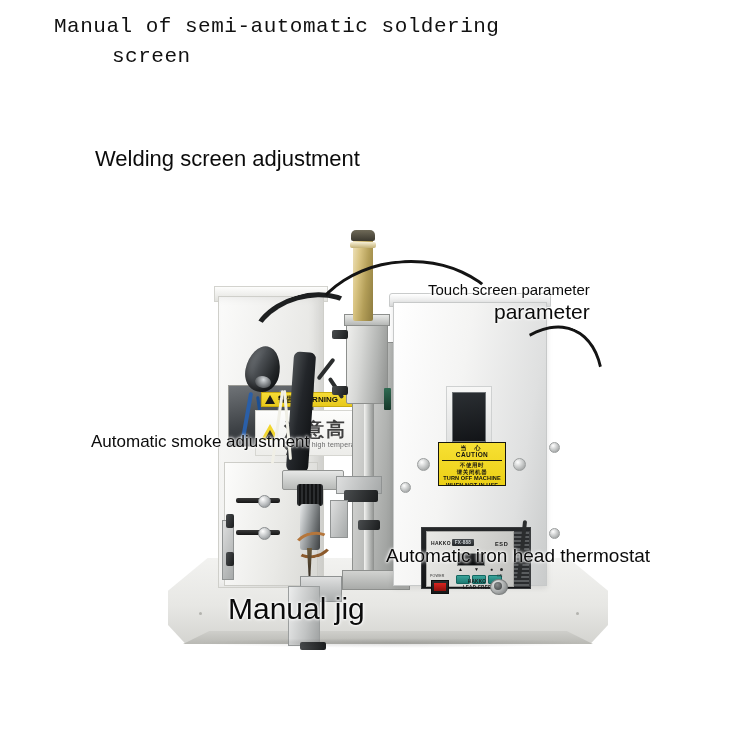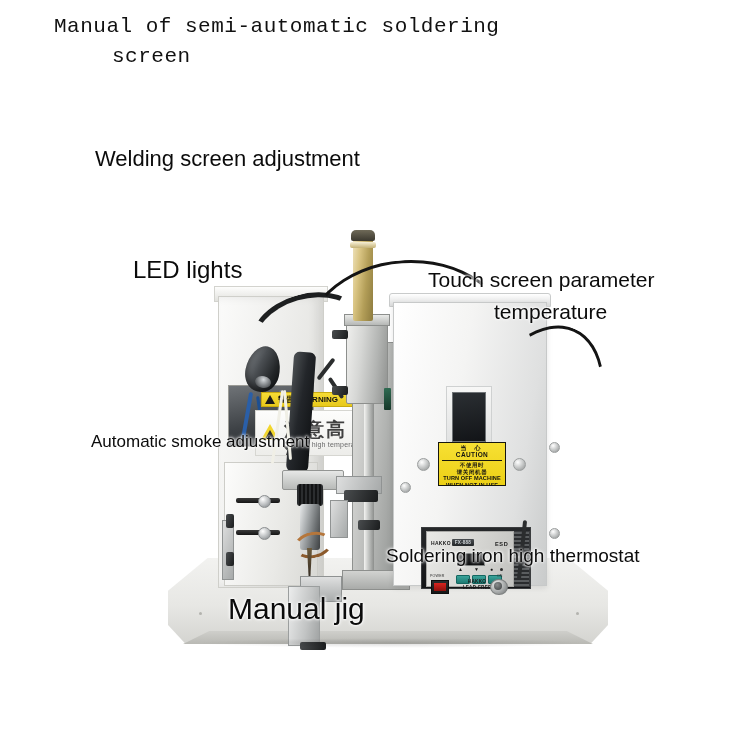--- a/index.html
+++ b/index.html
@@ -30,21 +30,21 @@
     position:absolute;
     font-family:"Liberation Sans", sans-serif;
     color:#0b0b0b;
     white-space:nowrap;
     font-weight:400;
     z-index:60;
     text-shadow:0 0 2px #fff, 0 0 3px #fff, 0 0 4px #fff;
   }
   #lbl-welding{left:95px;top:146px;font-size:22px;}
   #lbl-led{left:133px;top:256px;font-size:24px;}
-  #lbl-touch-1{left:428px;top:268px;font-size:21px;}
+  #lbl-touch-1{left:428px;top:281px;font-size:15px;}
   #lbl-touch-2{left:494px;top:300px;font-size:21px;}
   #lbl-smoke{left:91px;top:432px;font-size:17px;}
   #lbl-thermostat{left:386px;top:545px;font-size:19px;}
   #lbl-jig{left:228px;top:592px;font-size:30px;}
 
   
   #photo{position:absolute;left:0;top:90px;width:730px;height:580px;}
 
   
   .base-plate{
@@ -490,20 +490,19 @@
     <div class="cable" style="left:300px;top:170px;width:210px;height:170px;transform:rotate(-4deg);border-width:3px;"></div>
     <div class="tube-dark" style="left:520px;top:430px;width:4px;height:60px;transform:rotate(6deg);"></div>
     <div class="screw" style="left:549px;top:352px;width:9px;height:9px;"></div>
     <div class="screw" style="left:549px;top:438px;width:9px;height:9px;"></div>
     <div class="screw" style="left:400px;top:392px;width:9px;height:9px;"></div>
 
     <div style="position:absolute;left:196px;top:548px;width:390px;height:10px;background:radial-gradient(ellipse at 50% 50%, rgba(0,0,0,.14), rgba(0,0,0,0) 70%);"></div>
   </div>
 
   <div class="callout" id="lbl-welding">Welding screen adjustment</div>
-  <div class="callout" id="lbl-led">LED lights</div>
   <div class="callout" id="lbl-touch-1">Touch screen parameter</div>
-  <div class="callout" id="lbl-touch-2">temperature</div>
+  <div class="callout" id="lbl-touch-2">parameter</div>
   <div class="callout" id="lbl-smoke">Automatic smoke adjustment</div>
-  <div class="callout" id="lbl-thermostat">Soldering iron high thermostat</div>
+  <div class="callout" id="lbl-thermostat">Automatic iron head thermostat</div>
   <div class="callout" id="lbl-jig">Manual jig</div>
 
 </div>
 
 </body></html>

